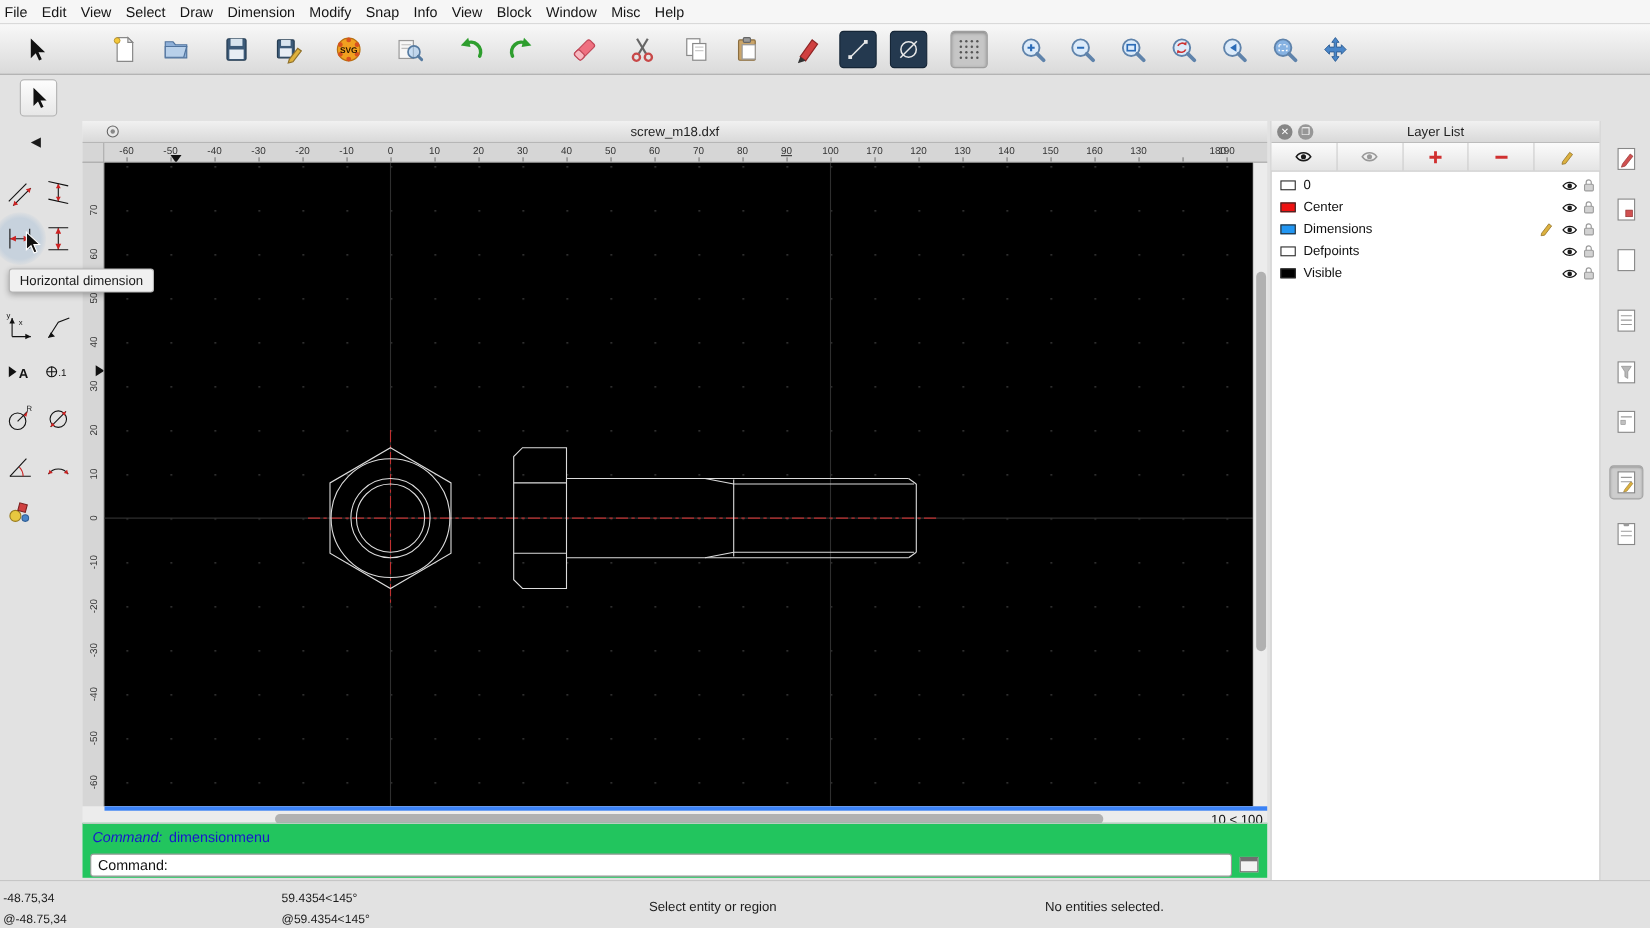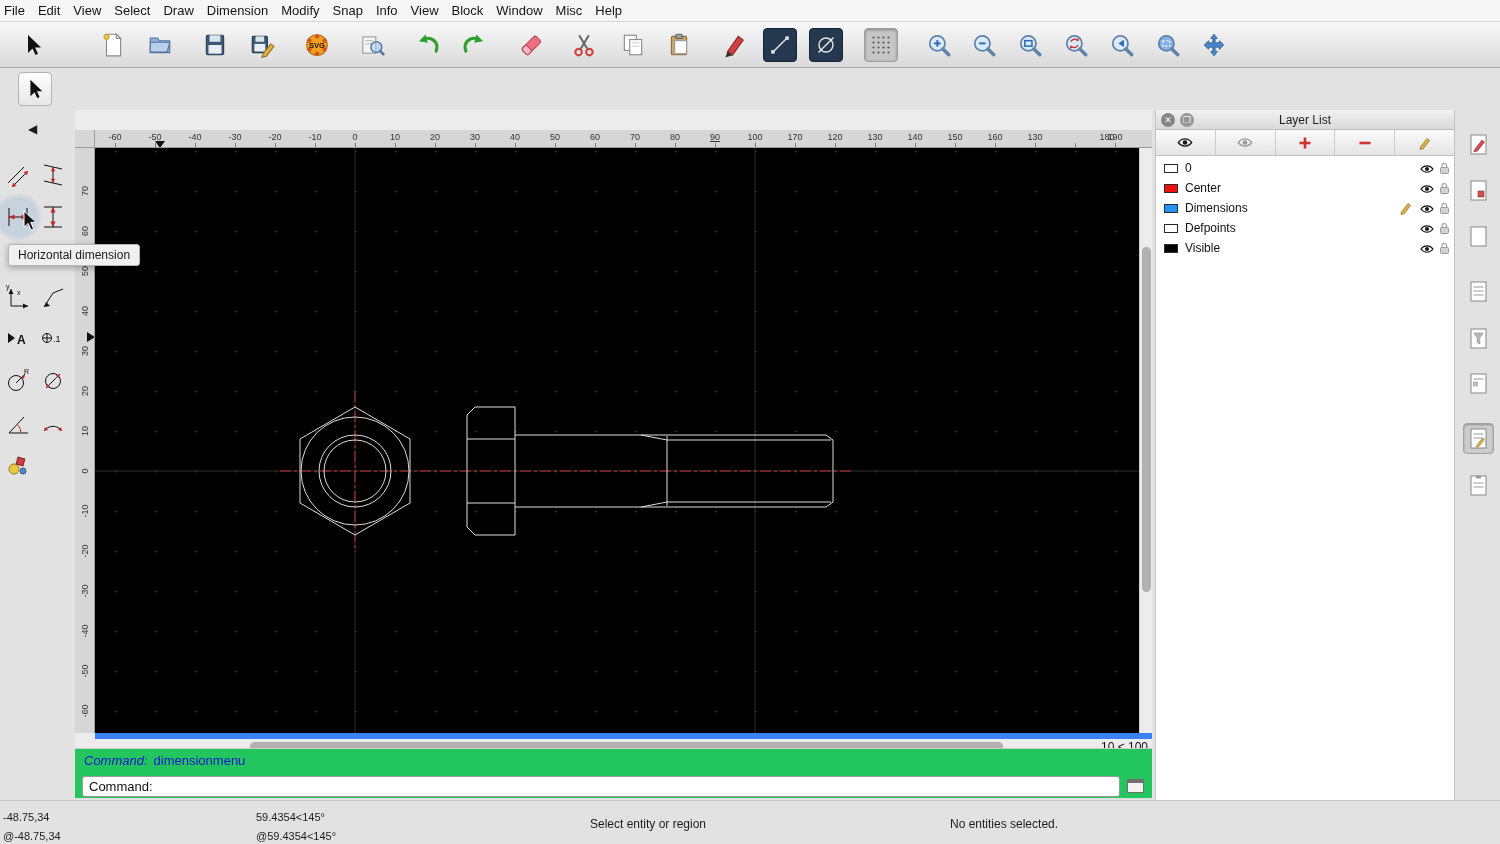--- a/index.html
+++ b/index.html
@@ -34,21 +34,21 @@
 .ruler-top{position:absolute;left:20px;top:20px;width:1057px;height:18px;background:#d6d6d6;border-bottom:1px solid #9c9c9c;overflow:hidden}
 .rt-label{position:absolute;top:2px;transform:translateX(-50%);font-size:9px;color:#333}
 .rt-tick{position:absolute;bottom:0;width:1px;height:4px;background:#787878}
 .rt-marker{position:absolute;left:60px;top:11px;width:0;height:0;border-left:5px solid transparent;border-right:5px solid transparent;border-top:7px solid #111}
 .ruler-left{position:absolute;left:0;top:38px;width:20px;height:585px;background:#d6d6d6;border-right:1px solid #9c9c9c;overflow:hidden}
 .rl-label{position:absolute;left:-1px;width:22px;height:14px;line-height:14px;font-size:9px;color:#333;text-align:center;transform:rotate(-90deg)}
 .rl-marker{position:absolute;left:12px;top:184px;width:0;height:0;border-top:5px solid transparent;border-bottom:5px solid transparent;border-left:8px solid #111}
 .canvas{position:absolute;left:20px;top:38px;width:1044px;height:585px;background:#000}
 .vscroll{position:absolute;left:1064px;top:38px;width:13px;height:585px;background:#ececec;border-left:1px solid #cfcfcf}
 .vthumb{position:absolute;left:2px;top:99px;width:9px;height:345px;background:#b1b1b1;border-radius:5px}
-.hscroll{position:absolute;left:20px;top:623px;width:1057px;height:15px;background:#ececec;border-top:6px solid #3b82f6}
+.hscroll{position:absolute;left:20px;top:623px;width:1057px;height:15px;background:#ececec;border-top:4px solid #3b82f6}
 .hthumb{position:absolute;left:155px;top:3px;width:753px;height:9px;background:#b1b1b1;border-radius:5px}
 .grid-label{position:absolute;right:4px;top:1px;font-size:12px;color:#101010}
 
 
 .console{position:absolute;left:0;top:638px;width:1077px;height:50px;background:#22c55e;border-top:1px solid #cdcdcd}
 .console-history{position:absolute;left:9px;top:4px;font-size:13px;color:#1717cd}
 .console-history .cmd{font-style:italic;margin-right:6px}
 .console-input{position:absolute;left:7px;right:32px;top:27px;height:21px;border:1px solid #9a9a9a;border-radius:3px;background:#fff;font-size:13px;color:#111;display:flex;align-items:center;padding-left:6px}
 .console-btn{position:absolute;right:8px;top:30px;width:17px;height:14px;border:1px solid #6f6f6f;background:#f2f2f2}
 .console-btn i{display:block;height:3px;background:#6f6f6f}
@@ -443,20 +443,27 @@
       </svg>
     </div>
 
   <div class="pcursor"><svg width="16" height="22" viewBox="0 0 16 22">
         <path d="M2 1 L2 17 L6.2 13.4 L9 20 L11.6 18.8 L8.8 12.4 L14 12.2 Z" fill="#111" stroke="#fff" stroke-width="1"></path>
       </svg></div>
   <div class="tooltip">Horizontal dimension</div>
 </div>
 
 <div class="docwin">
+  <div class="titlebar">
+    <span class="doc-icon"><svg width="13" height="13" viewBox="0 0 13 13">
+          <circle cx="6.5" cy="6.5" r="5" fill="#e8e8e8" stroke="#666"></circle>
+          <circle cx="6.5" cy="6.5" r="2" fill="#888"></circle>
+        </svg></span>
+    <span>screw_m18.dxf</span>
+  </div>
   <div class="corner"></div>
   <div class="ruler-top" id="ruler-top">
     <div class="rt-marker"></div>
   <span class="rt-label" style="left: 20px;">-60</span>
       <i class="rt-tick" style="left: 20px;"></i>
       <span class="rt-label" style="left: 60px;">-50</span>
       <i class="rt-tick" style="left: 60px;"></i>
       <span class="rt-label" style="left: 100px;">-40</span>
       <i class="rt-tick" style="left: 100px;"></i>
       <span class="rt-label" style="left: 140px;">-30</span>

